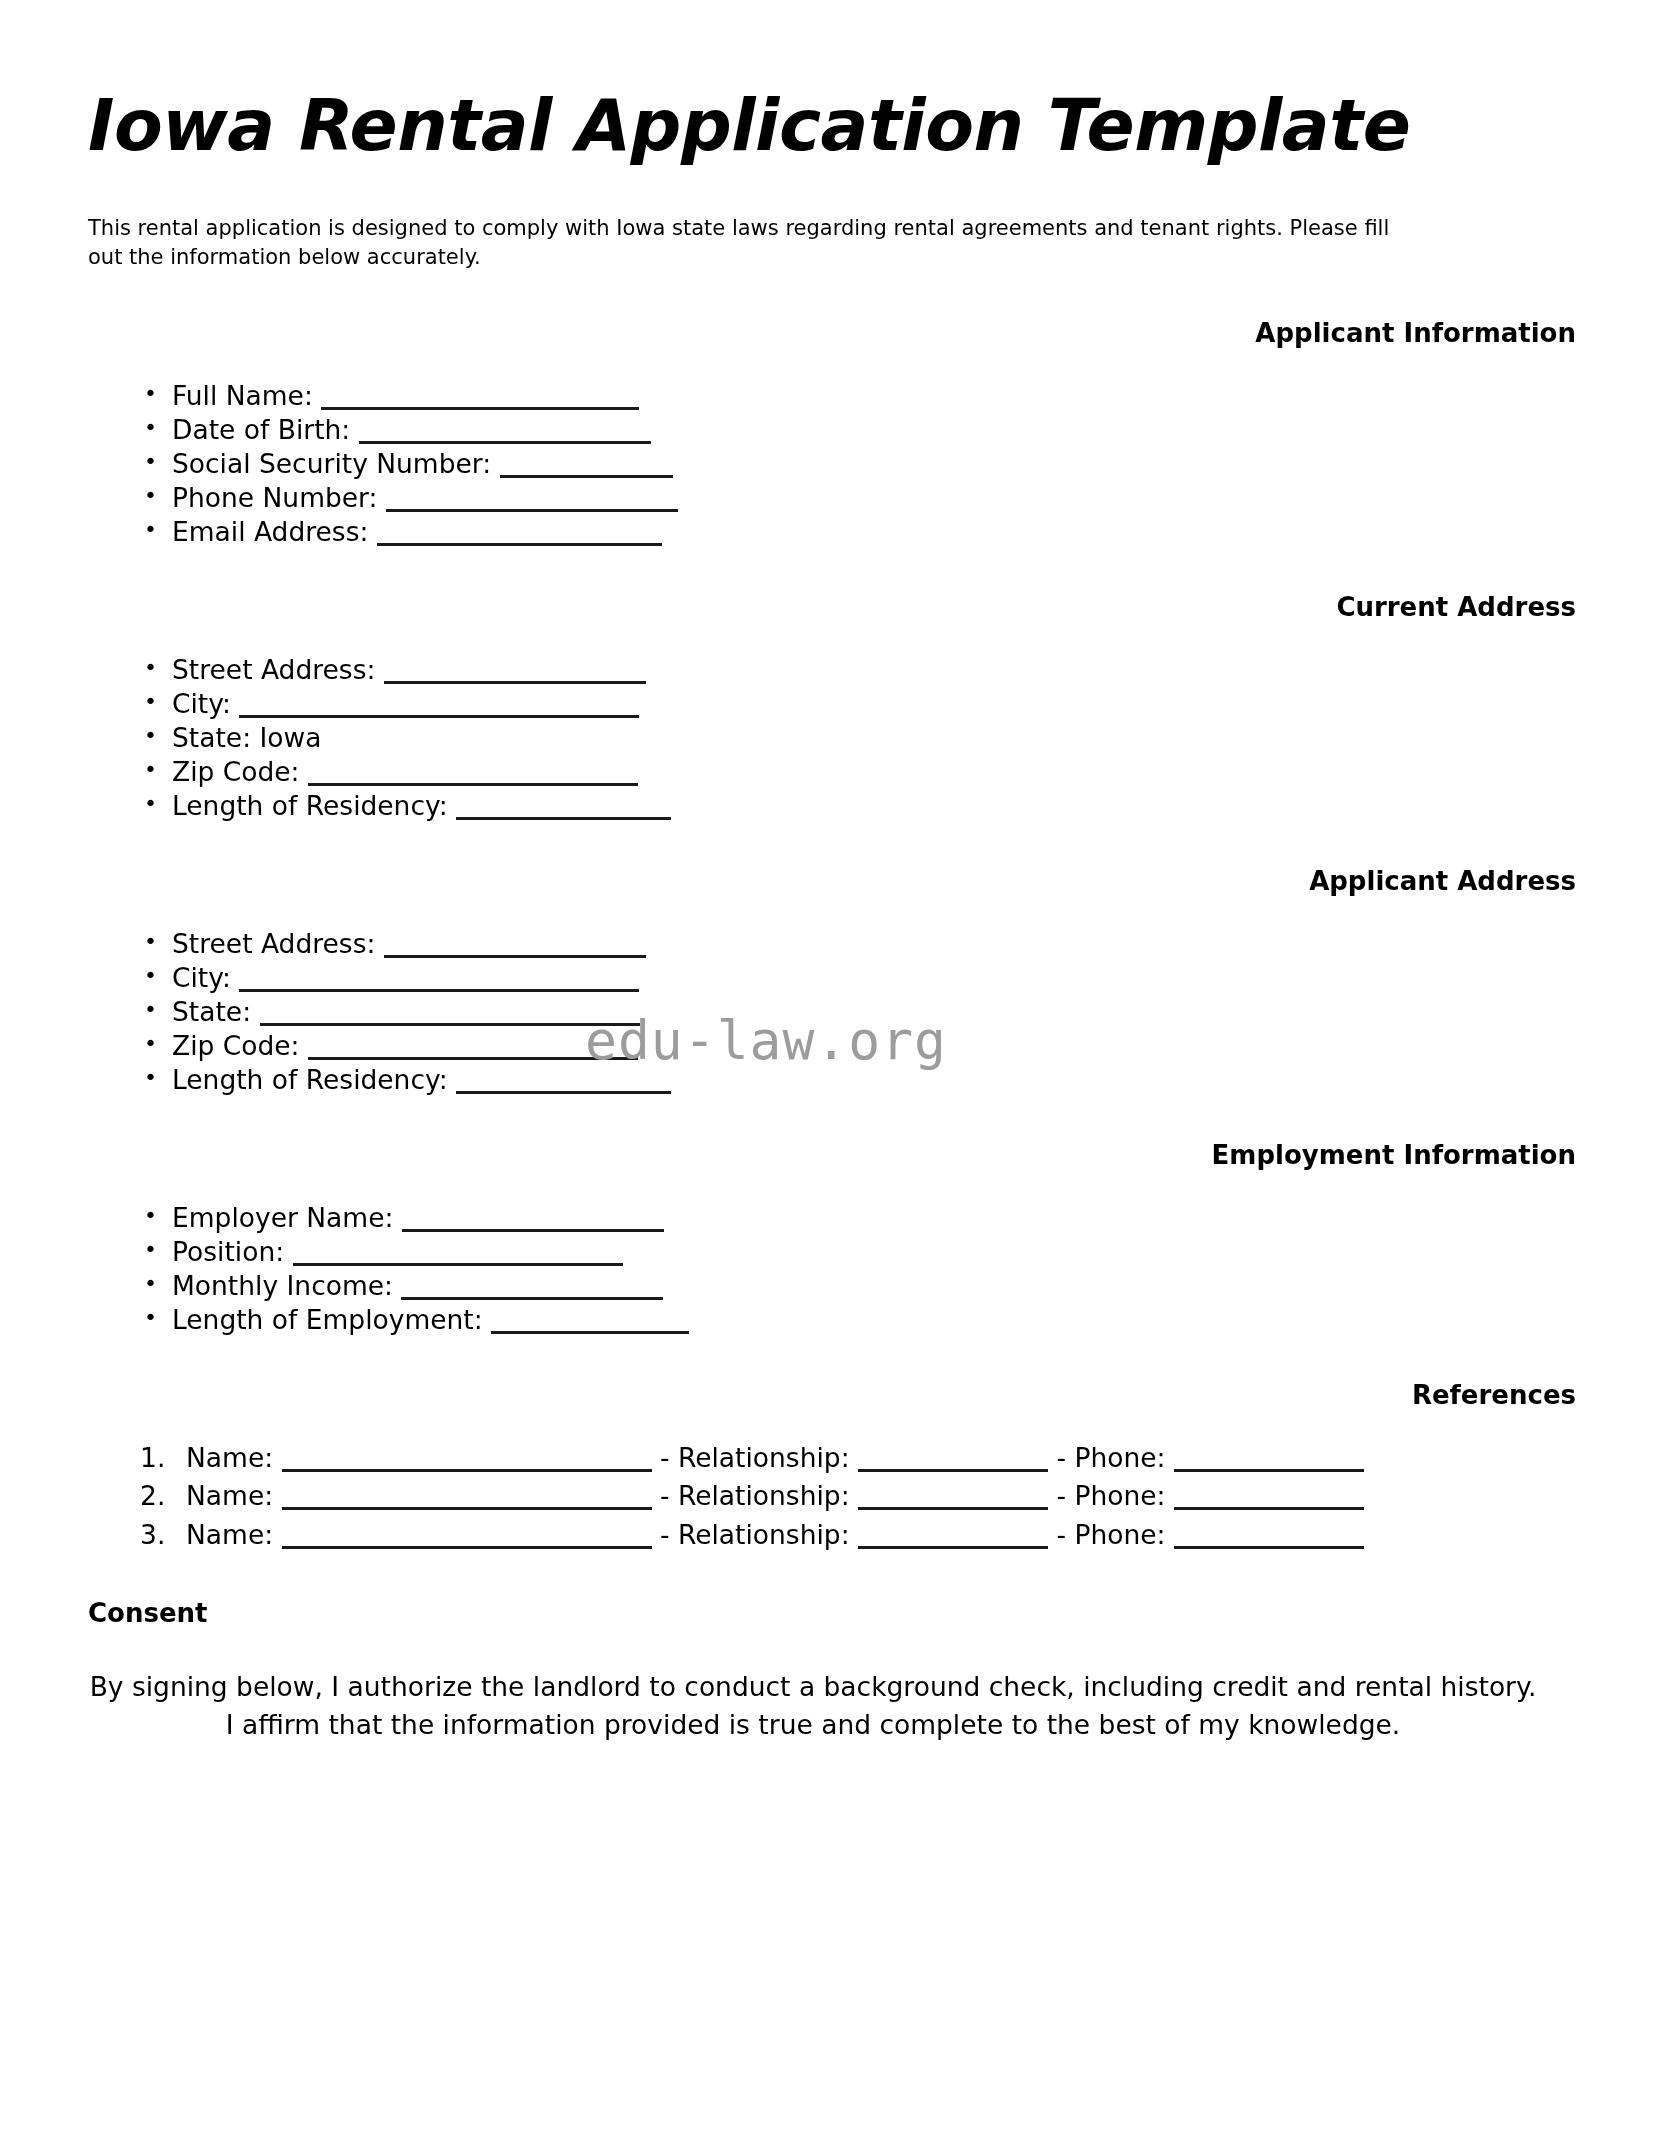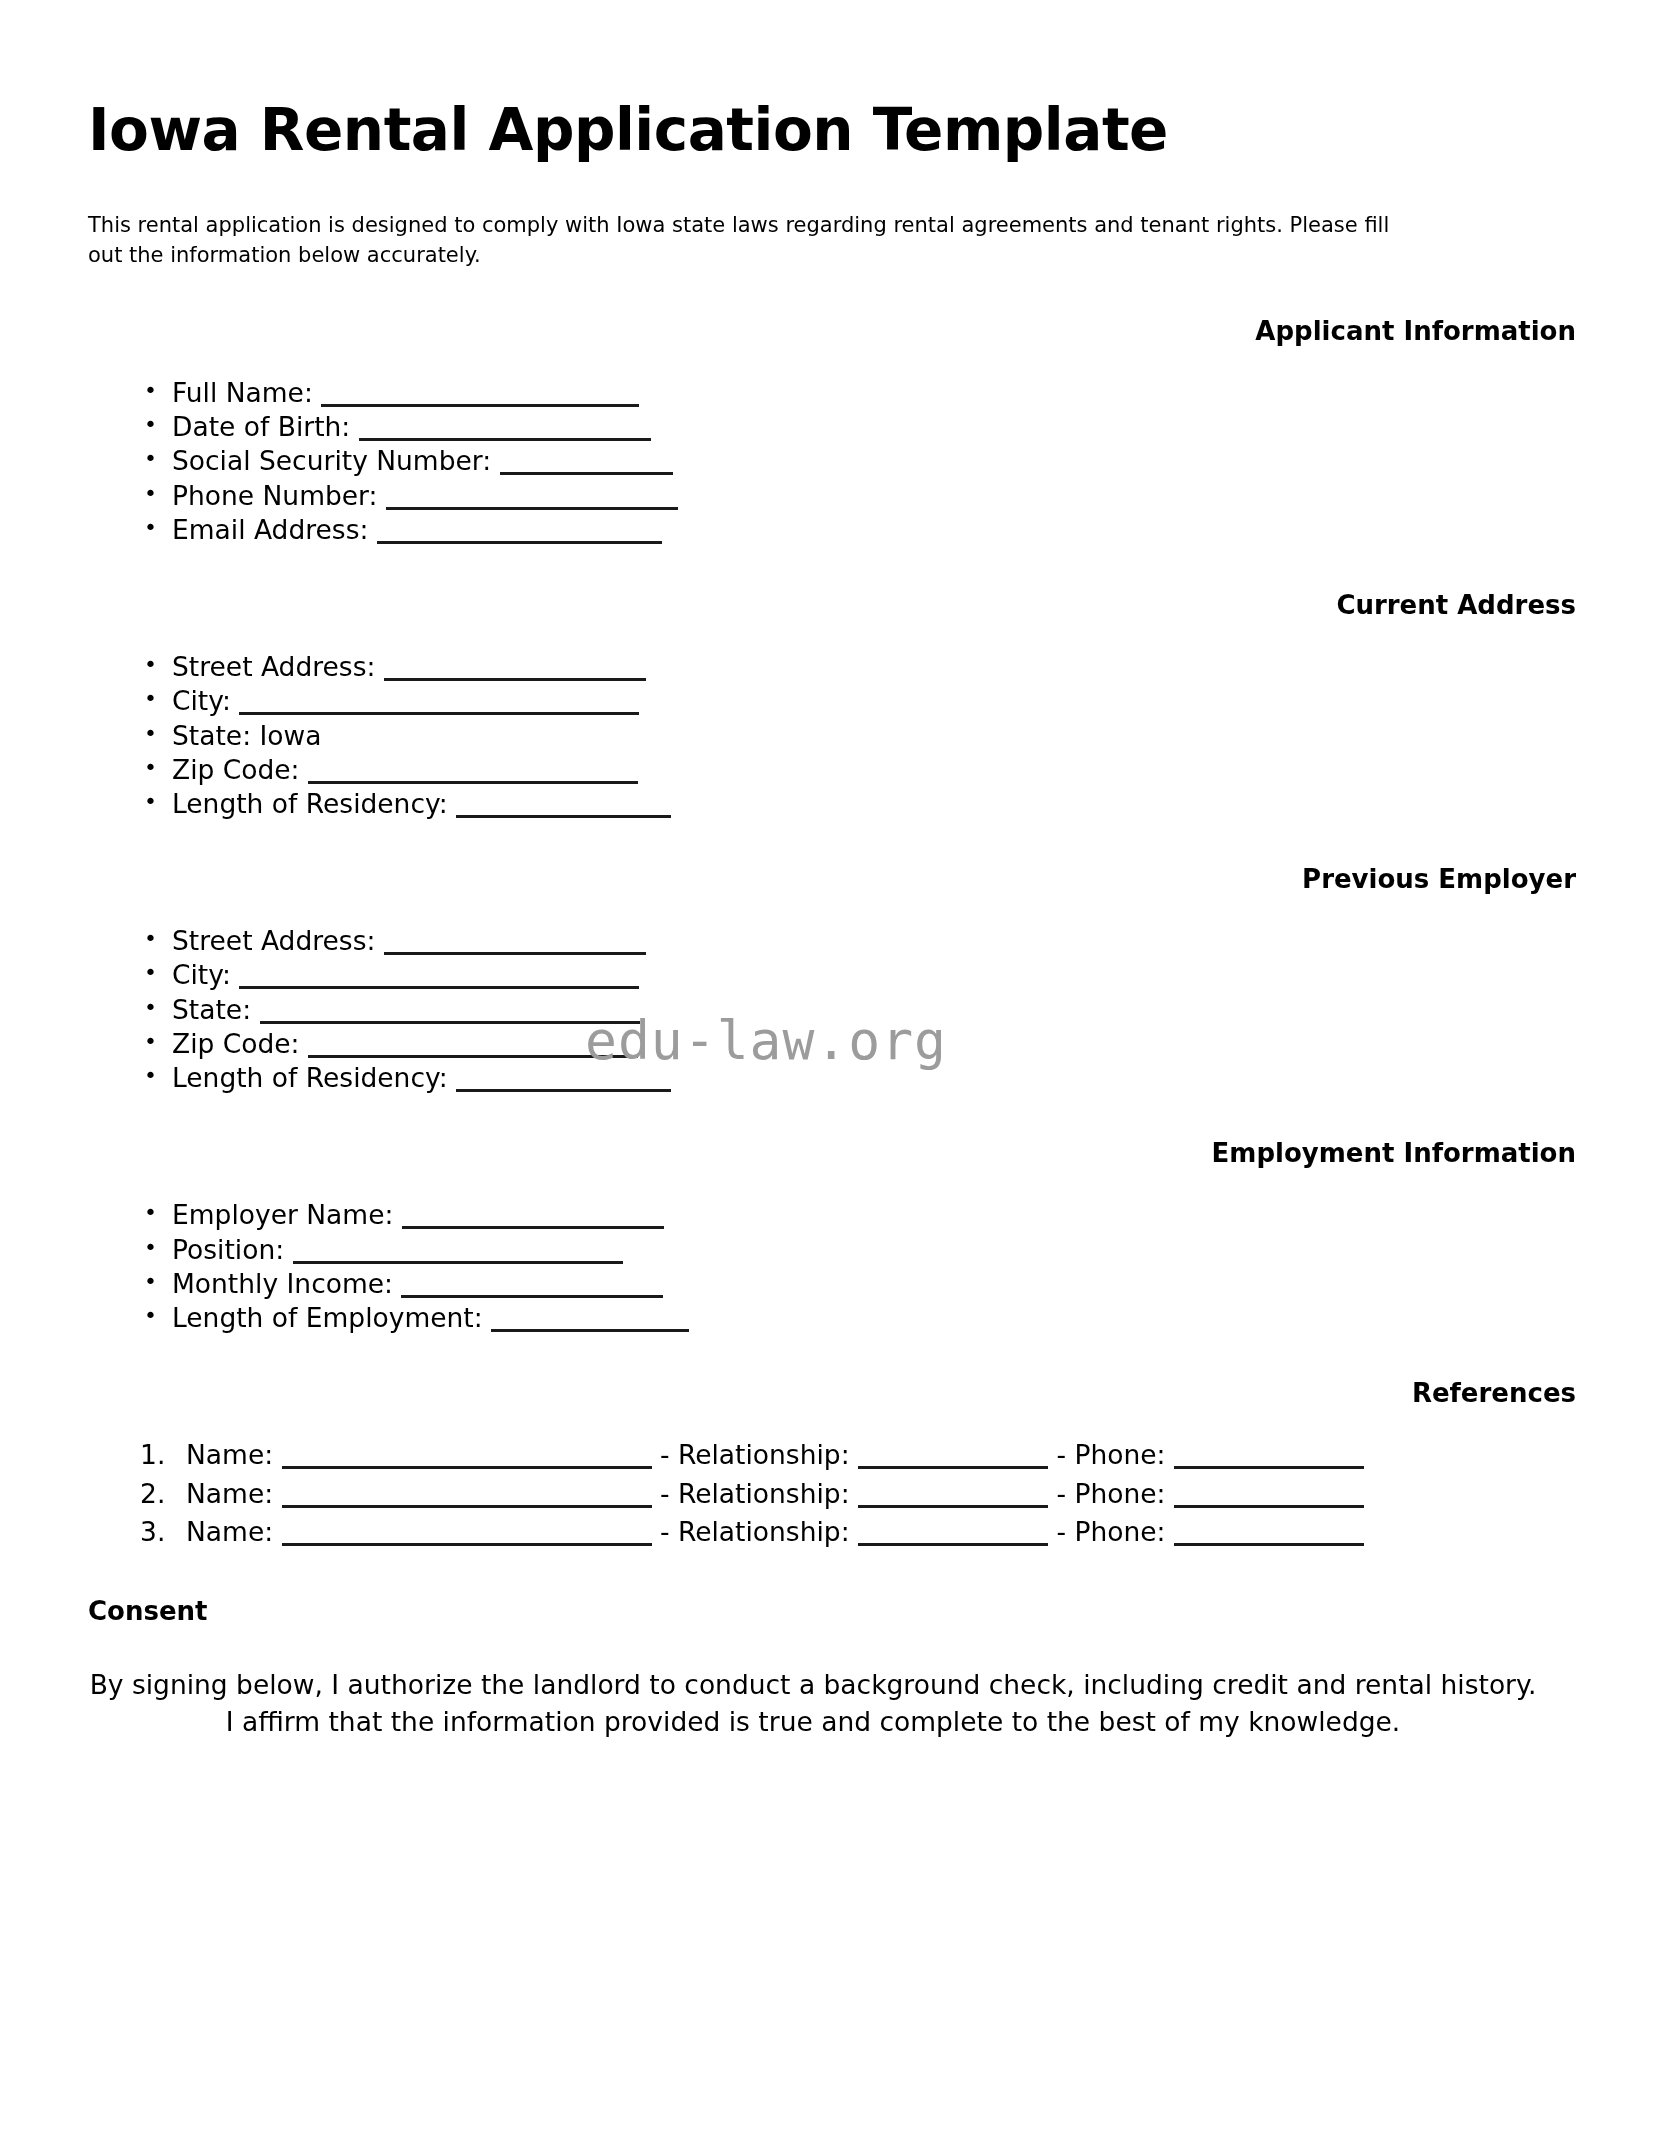--- a/index.html
+++ b/index.html
@@ -37,25 +37,26 @@
     letter-spacing: 1px;
     color: #9c9c9c;
     white-space: nowrap;
     pointer-events: none;
     z-index: 5;
     font-weight: 400;
   }
 
   
   h1.doc-title {
-    font-size: 58px;
+    font-size: 71px;
     font-weight: bold;
     line-height: 1.12;
-    margin: 12px 0 48px 0;
+    margin: 0 0 48px 0;
     letter-spacing: -0.5px;
+    font-style: italic;
   }
 
   p.intro {
     font-size: 21px;
     line-height: 1.42;
     margin: 0 2px 44px 0;
     max-width: 1320px;
   }
 
   h2.section-title {
@@ -156,21 +157,21 @@
 
   <h2 class="section-title">Current Address</h2>
   <ul class="field-list">
       <li><span>Street Address:</span> <span class="blank" style="width: 262px;"></span></li>
       <li><span>City:</span> <span class="blank" style="width: 400px;"></span></li>
       <li><span>State: Iowa</span></li>
       <li><span>Zip Code:</span> <span class="blank" style="width: 330px;"></span></li>
       <li><span>Length of Residency:</span> <span class="blank" style="width: 215px;"></span></li>
     </ul>
 
-  <h2 class="section-title">Previous Employer</h2>
+  <h2 class="section-title">Applicant Address</h2>
   <ul class="field-list">
       <li><span>Street Address:</span> <span class="blank" style="width: 262px;"></span></li>
       <li><span>City:</span> <span class="blank" style="width: 400px;"></span></li>
       <li><span>State:</span> <span class="blank" style="width: 380px;"></span></li>
       <li><span>Zip Code:</span> <span class="blank" style="width: 330px;"></span></li>
       <li><span>Length of Residency:</span> <span class="blank" style="width: 215px;"></span></li>
     </ul>
 
   <h2 class="section-title">Employment Information</h2>
   <ul class="field-list">

